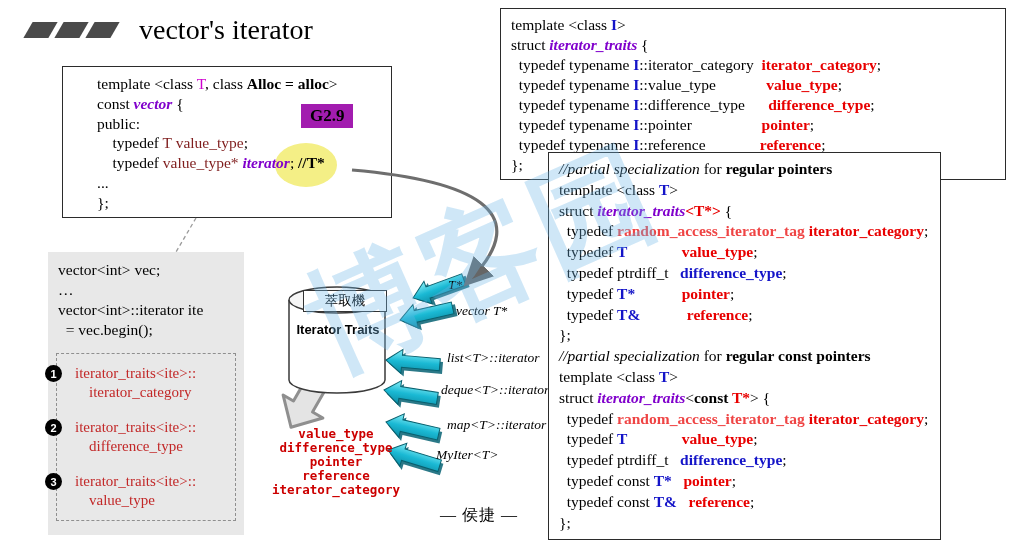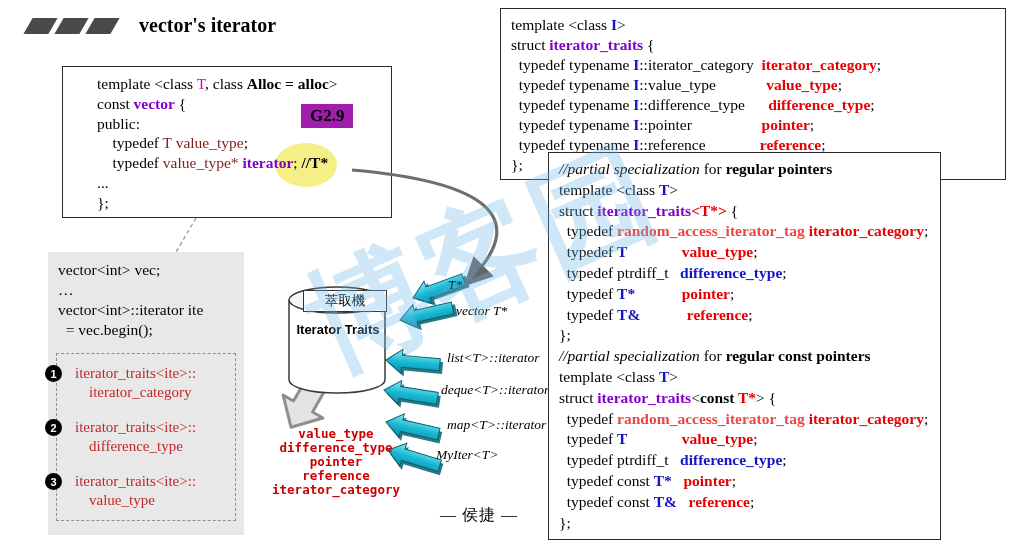--- a/index.html
+++ b/index.html
@@ -4,33 +4,33 @@
 <style>
   * { margin:0; padding:0; box-sizing:border-box; }
   html,body { width:1022px; height:548px; }
   body { position:relative; background:#ffffff; overflow:hidden;
          font-family:"Liberation Serif", serif; color:#000; }
 
   
   .b   { font-weight:bold; }
   .i   { font-style:italic; }
   .mag { color:#cf00cf; }
-  .purple { color:#8000cc; font-weight:bold; }
+  .purple { color:#8000cc; font-weight:bold;font-style:italic; }
   .blue   { color:#1414c8; font-weight:bold; }
   .red    { color:#e80000; font-weight:bold; }
   .redn   { color:#7f1d1d; }
   .green  { color:#ef4444; font-weight:bold; }
 
   .cl { white-space:pre; }
 
   
   .title-row { position:absolute; left:28px; top:14px; display:flex; align-items:center; z-index:2; }
   .pgram { display:inline-block; width:25px; height:16px; background:#4a4a4a;
            transform:skewX(-30deg); margin-right:6px; }
-  .page-title { font-size:20px; font-weight:bold; margin-left:18px; }
+  .page-title { font-size:28px; font-weight:normal; margin-left:18px; }
 
   
   .codebox { position:absolute; background:#fff; border:1.6px solid #2b2b2b; font-size:15.5px; }
   #vector-box  { left:62px;  top:66px;  width:330px; height:152px; padding:7px 10px; z-index:2; }
   #vector-box .cl { line-height:19.8px;margin-left:24px; }
   #traits-box  { left:500px; top:8px;   width:506px; height:172px; padding:6px 10px; z-index:1; }
   #traits-box .cl { line-height:20px; }
   #special-box { left:548px; top:152px; width:393px; height:388px; padding:6px 10px; z-index:3; }
   #special-box .cl { line-height:20.8px; }
   .code { position:relative; z-index:1; }

